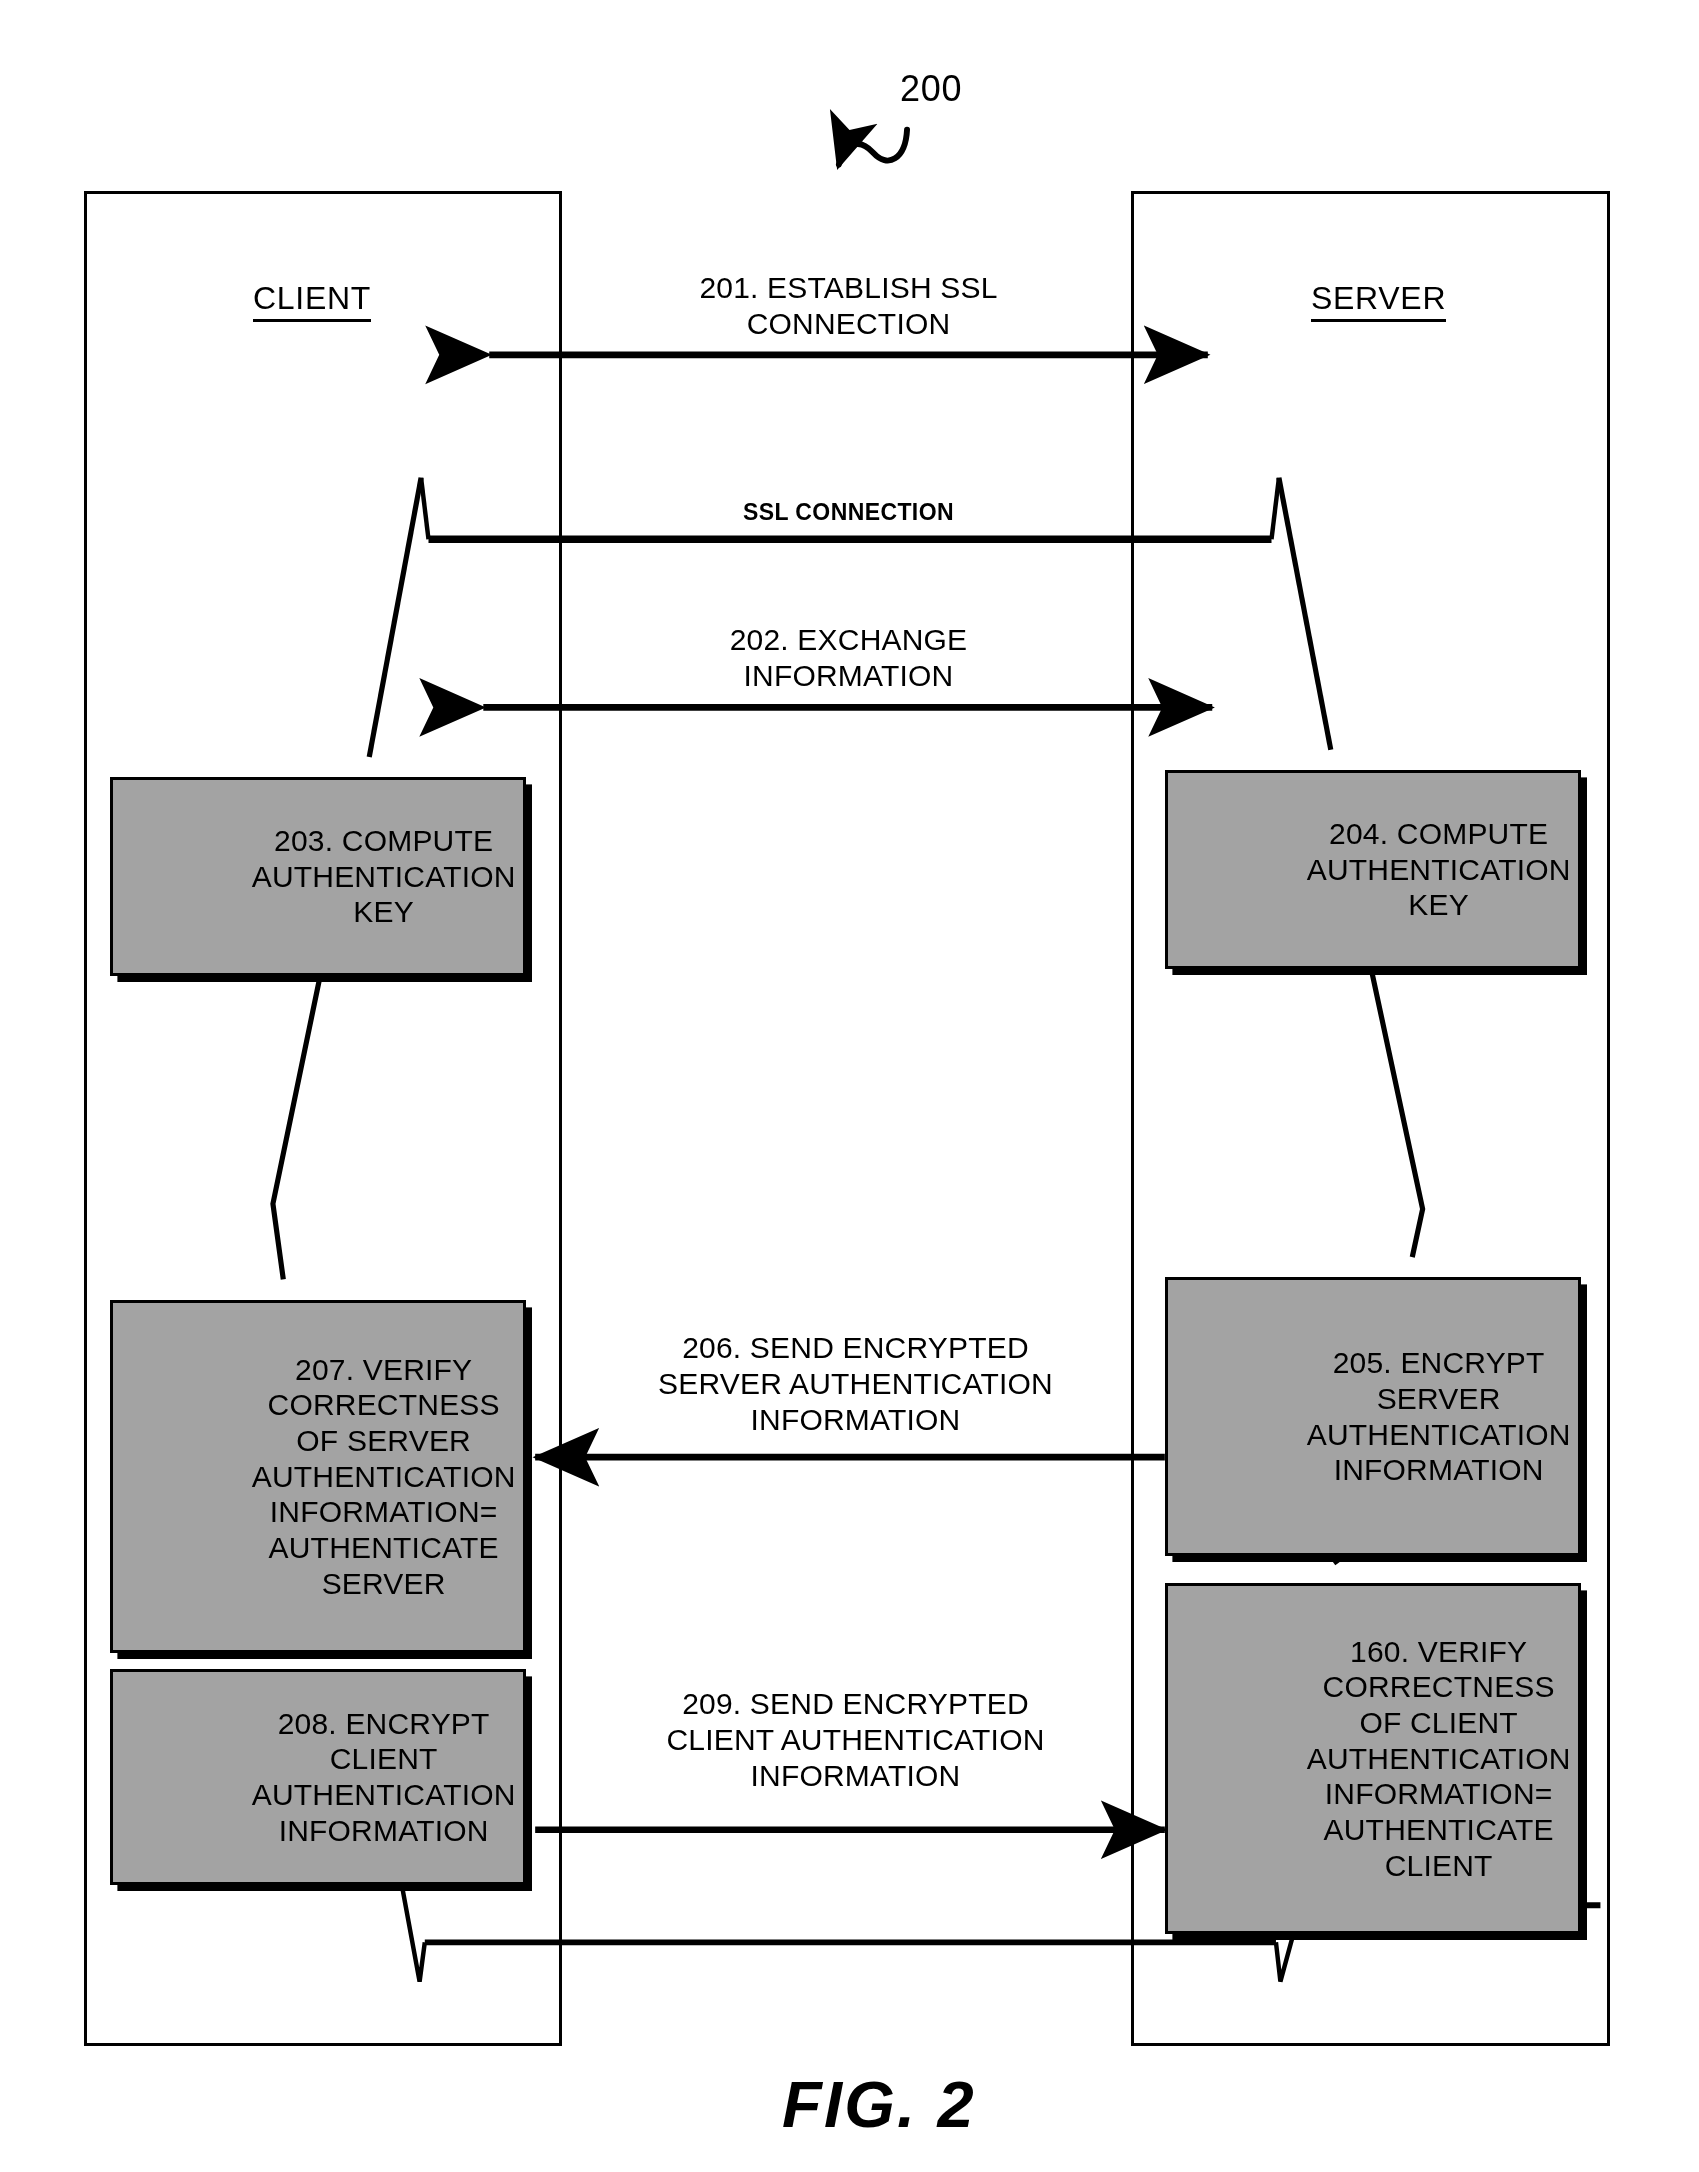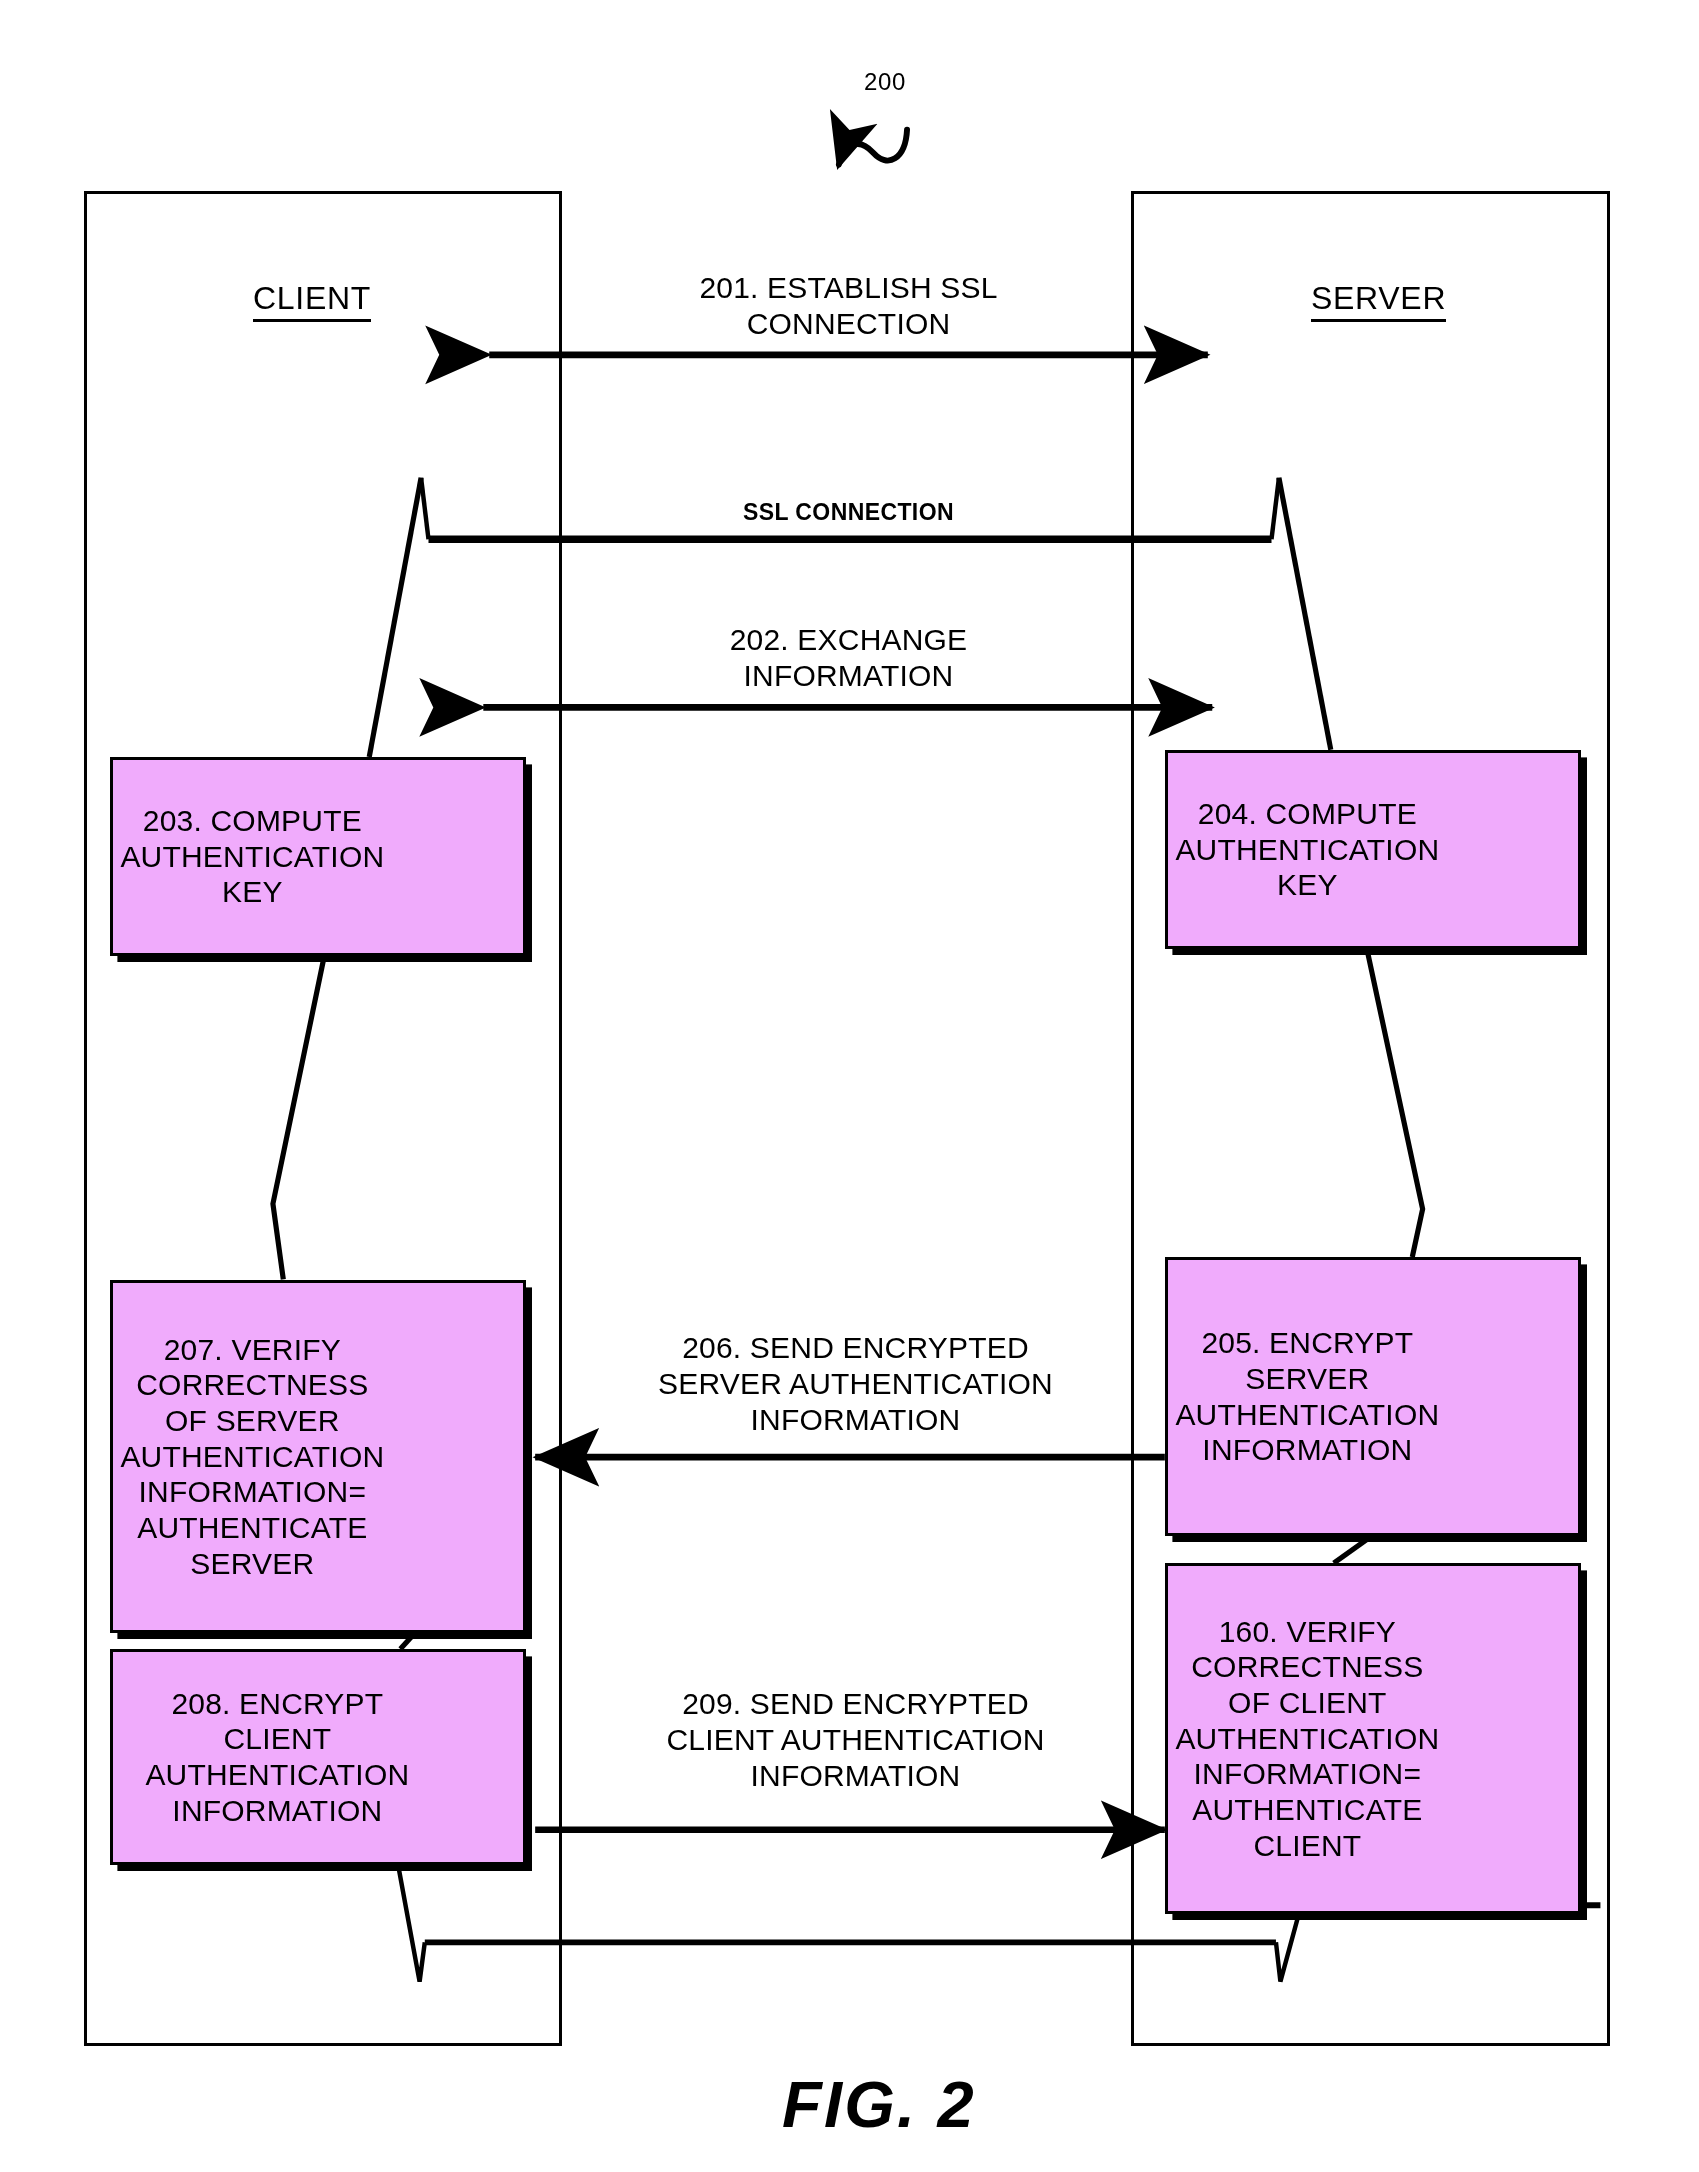--- a/index.html
+++ b/index.html
@@ -48,27 +48,28 @@
     padding-bottom: 2.2px;
   }
   #title-client { left: 253px;  top: 280px; }
   #title-server { left: 1311px; top: 280px; }
 
   
   .proc-box {
     position: absolute;
     box-sizing: border-box;
     border: 3px solid #000;
-    background: #f0abfc;
+    background: #a3a3a3;
     box-shadow: 6.7px 6.7px 0 -0.7px #000;
     display: flex;
     align-items: center;
-    justify-content: flex-start;
+    justify-content: flex-end;
     text-align: center;
     z-index: 3;
+    margin-top: 20px;
   }
   .proc-box .proc-text {
     font-size: 30px;
     line-height: 1.19;
     letter-spacing: 0.2px;
     padding: 0 7.4px;
     white-space: pre-line;
   }
 
   #box-203 { left: 110px;  top: 757px; width: 416px; height: 199px; }
@@ -100,23 +101,23 @@
     font-weight: bold;
     letter-spacing: 0.4px;
     white-space: nowrap;
     z-index: 4;
   }
   #label-ssl { left: 582px; top: 499px; width: 533px; }
 
   
   #ref-200 {
     position: absolute;
-    left: 864px;
+    left: 900px;
     top: 68px;
-    font-size: 24px;
+    font-size: 36px;
     letter-spacing: 0.7px;
     z-index: 4;
   }
   #fig-caption {
     position: absolute;
     left: 0;
     top: 2067px;
     width: 1700px;
     text-align: center;
     font-size: 65px;

